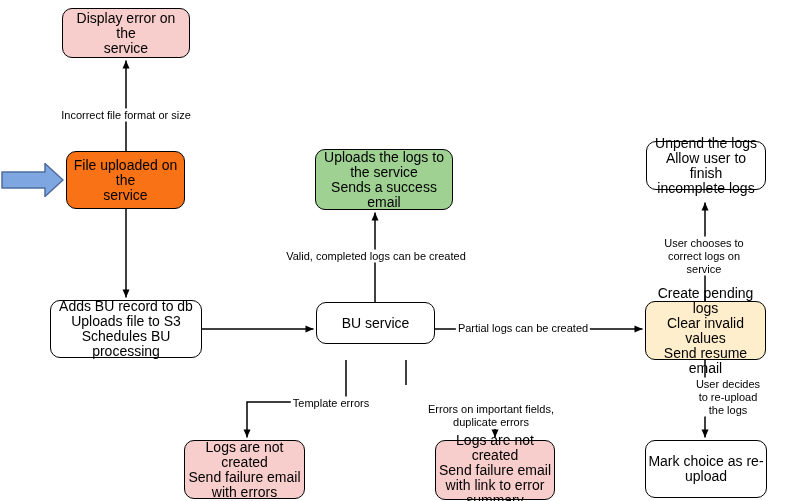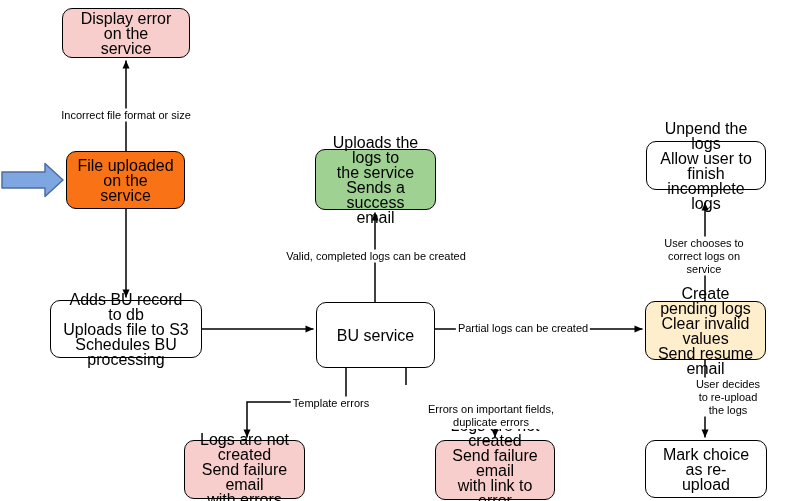--- a/index.html
+++ b/index.html
@@ -27,42 +27,42 @@
     position: absolute;
     box-sizing: border-box;
     border: 1.5px solid #000000;
     border-radius: 10px;
     background: #ffffff;
     display: flex;
     align-items: center;
     justify-content: center;
     text-align: center;
     white-space: pre-line;
-    font-size: 16px;
+    font-size: 14px;
     line-height: 15px;
-    padding: 0 10px;
+    padding: 0 2px;
     z-index: 2;
   }
   .edge-label {
     position: absolute;
     transform: translate(-50%, -50%);
     background: #ffffff;
     font-size: 11px;
     line-height: 13px;
     text-align: center;
     white-space: pre-line;
     padding: 0 2px;
     z-index: 3;
   }
   
   .n-display-error   { left: 62px;  top: 8px;   width: 128px; height: 50px; }
   .n-file-uploaded   { left: 66px;  top: 151px; width: 119px; height: 58px; }
   .n-adds-bu-record  { left: 50px;  top: 300px; width: 152px; height: 58px; }
-  .n-uploads-logs    { left: 315px; top: 149px; width: 121px; height: 61px; }
-  .n-bu-service      { left: 316px; top: 302px; width: 119px; height: 66px; }
+  .n-uploads-logs    { left: 315px; top: 149px; width: 138px; height: 61px; }
+  .n-bu-service      { left: 316px; top: 302px; width: 119px; height: 42px; }
   .n-create-pending  { left: 645px; top: 301px; width: 121px; height: 59px; }
   .n-unpend-logs     { left: 646px; top: 141px; width: 120px; height: 49px; }
   .n-mark-choice     { left: 645px; top: 440px; width: 122px; height: 58px; }
   .n-logs-errors     { left: 184px; top: 440px; width: 121px; height: 59px; }
   .n-logs-summary    { left: 435px; top: 440px; width: 120px; height: 60px; }
   
   .l-incorrect    { left: 126px; top: 115px; }
   .l-correct      { left: 127px; top: 261px; }
   .l-valid        { left: 376px; top: 256px; }
   .l-partial      { left: 523px; top: 328px; }

